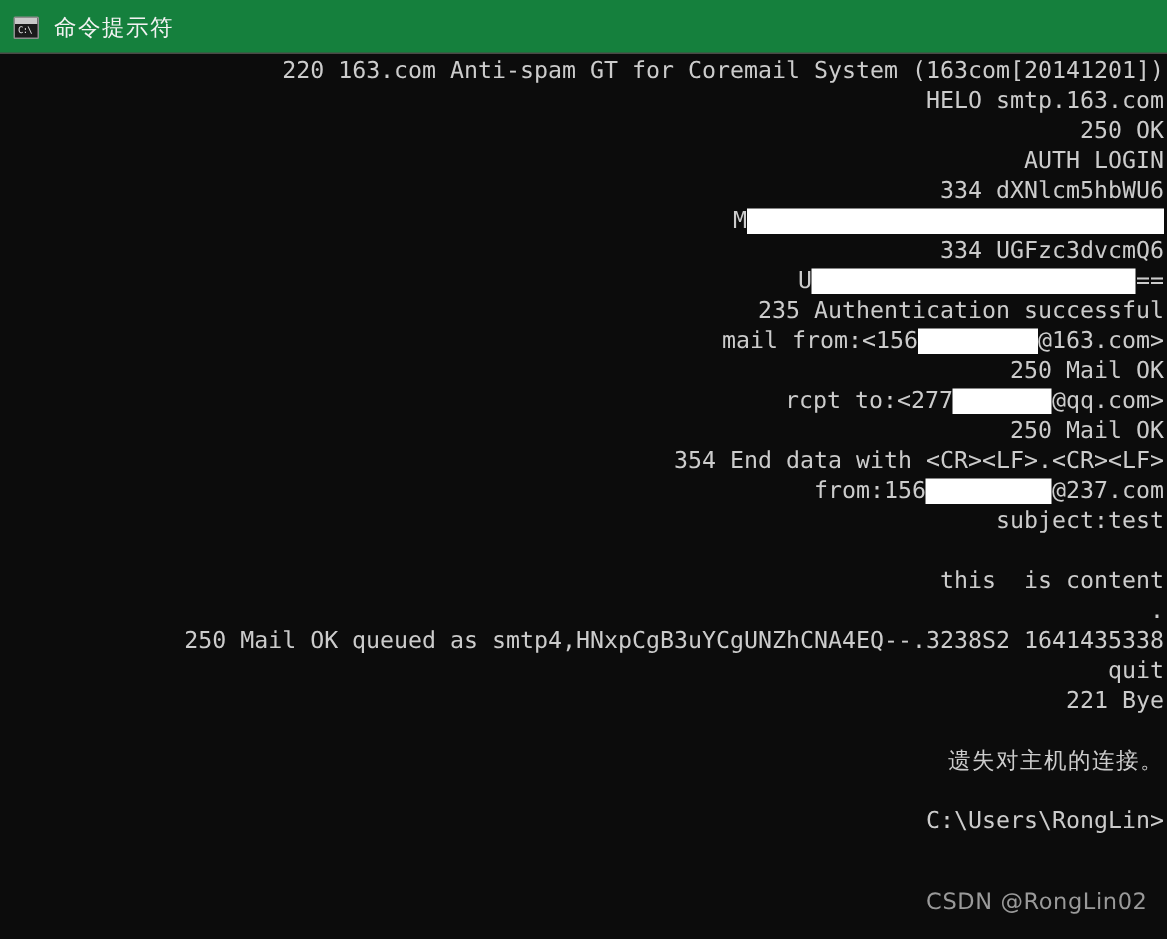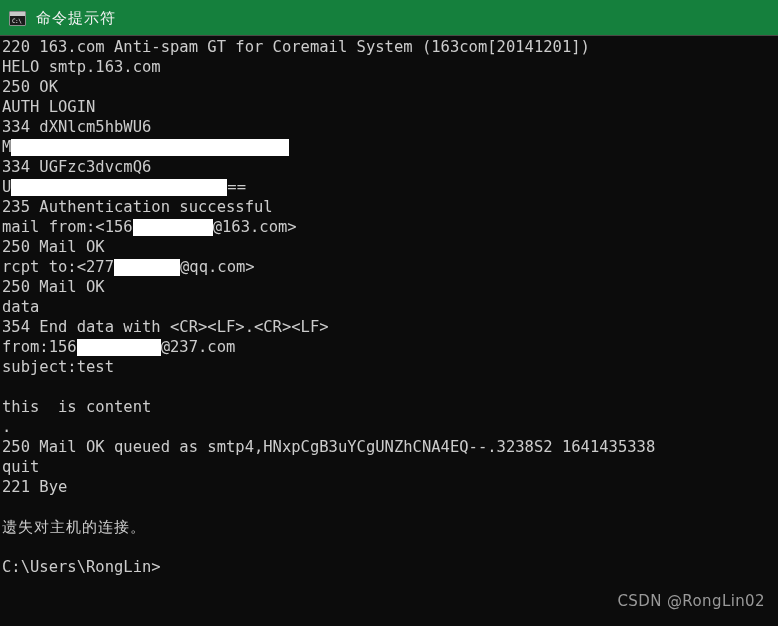--- a/index.html
+++ b/index.html
@@ -69,20 +69,21 @@
     white-space: nowrap;
   }
   
   #console {
     position: absolute;
     left: 0; top: 36px;
     width: 778px;
     height: 590px;
     background: #0c0c0c;
     overflow: hidden;
+    text-align: right;
   }
   #lines {
     position: absolute;
     left: 2px;
     top: 1px;
     width: 774px;
   }
   .line {
     position: relative;
     height: 20px;
@@ -137,21 +138,20 @@
         <div class="line">AUTH LOGIN</div>
         <div class="line">334 dXNlcm5hbWU6</div>
         <div class="line"><span>M</span><span class="redact" style="width: 278px;"></span><span></span></div>
         <div class="line">334 UGFzc3dvcmQ6</div>
         <div class="line"><span>U</span><span class="redact" style="width: 216px;"></span><span>==</span></div>
         <div class="line">235 Authentication successful</div>
         <div class="line"><span>mail from:&lt;156</span><span class="redact" style="width: 80px;"></span><span>@163.com&gt;</span></div>
         <div class="line">250 Mail OK</div>
         <div class="line"><span>rcpt to:&lt;277</span><span class="redact" style="width: 66px;"></span><span>@qq.com&gt;</span></div>
         <div class="line">250 Mail OK</div>
-        <div class="line">data</div>
         <div class="line">354 End data with &lt;CR&gt;&lt;LF&gt;.&lt;CR&gt;&lt;LF&gt;</div>
         <div class="line"><span>from:156</span><span class="redact" style="width: 84px;"></span><span>@237.com</span></div>
         <div class="line">subject:test</div>
         <div class="line"></div>
         <div class="line">this  is content</div>
         <div class="line">.</div>
         <div class="line">250 Mail OK queued as smtp4,HNxpCgB3uYCgUNZhCNA4EQ--.3238S2 1641435338</div>
         <div class="line">quit</div>
         <div class="line">221 Bye</div>
         <div class="line"></div>

